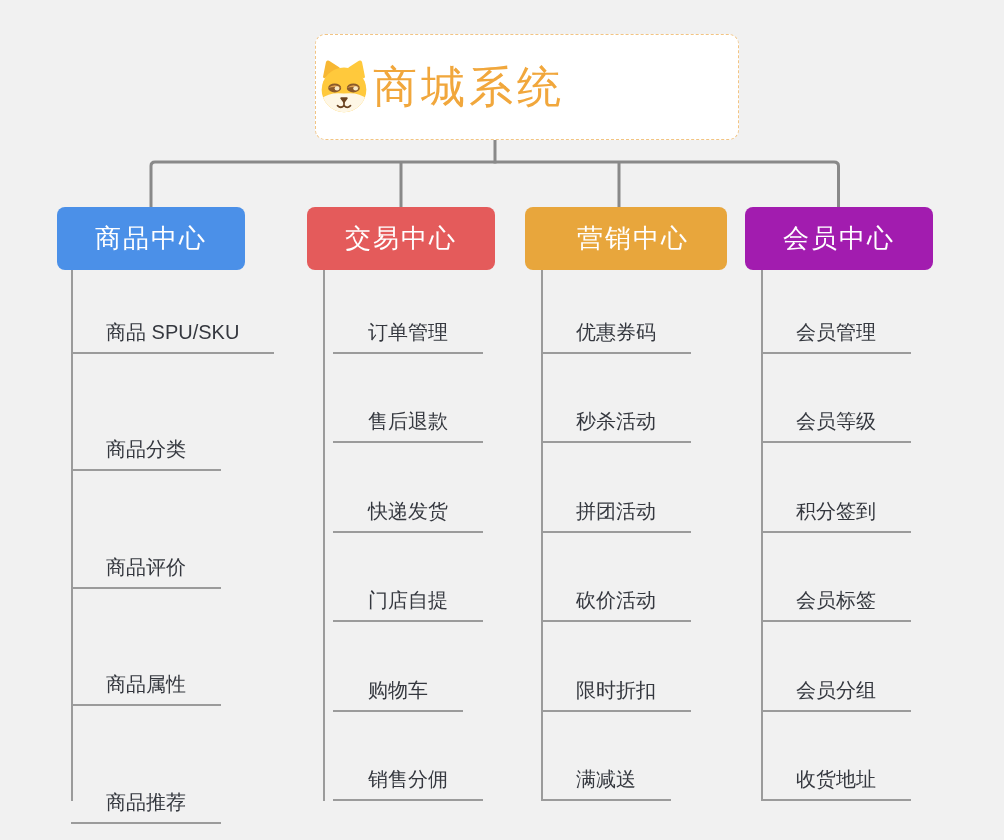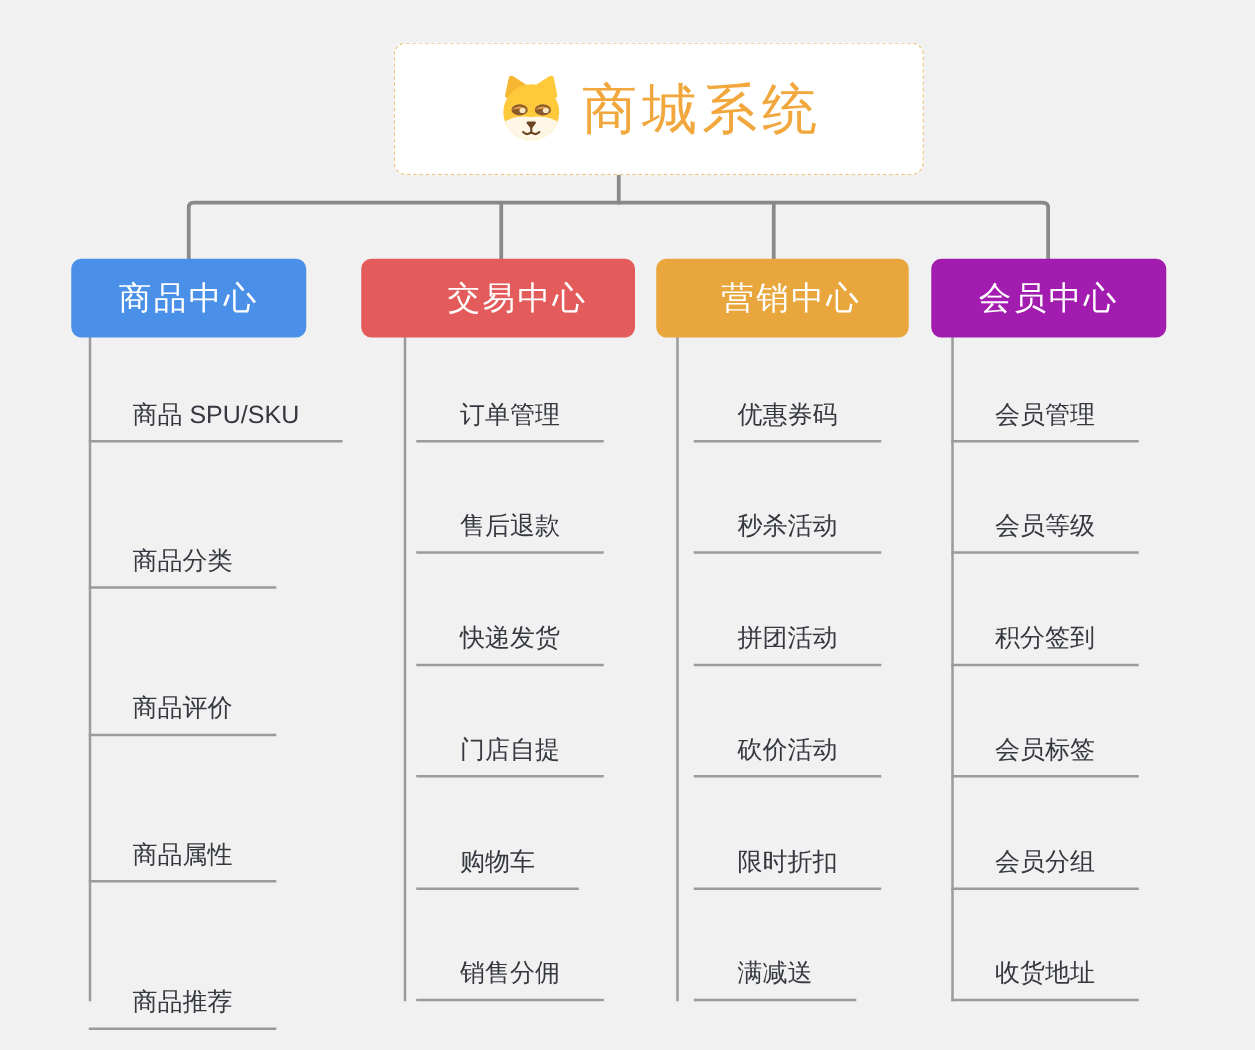--- a/index.html
+++ b/index.html
@@ -4,42 +4,42 @@
 <style>
   html,body{margin:0;padding:0;background:#F1F1F1;}
   body{font-family:"Liberation Sans","DejaVu Sans",sans-serif;}
   .canvas{position:relative;width:1004px;height:840px;background:#F1F1F1;overflow:hidden;}
   .connectors{position:absolute;left:0;top:0;z-index:0;}
 
   
   .root-node{
     position:absolute;left:315px;top:34px;width:424px;height:106px;
     background:#ffffff;border:1px dashed #F2C483;border-radius:10px;
-    box-sizing:border-box;display:flex;align-items:center;justify-content:center;
-    gap:13px;z-index:2;
+    box-sizing:border-box;display:flex;align-items:center;
+    gap:1px;z-index:2;
   }
   .doge{display:inline-flex;width:56px;height:54px;}
   .root-title{font-size:44px;color:#F1A73C;letter-spacing:4px;font-weight:400;white-space:nowrap;}
 
   
   .branch{
     position:absolute;top:207px;width:188px;height:63px;border-radius:8px;
     display:flex;align-items:center;justify-content:center;z-index:2;
     color:#ffffff;font-size:26px;letter-spacing:2px;white-space:nowrap;
   }
   .b0{left:57px;background:#4B90E8;}
-  .b1{left:289px;background:#E45B5B;padding-left:31px;}
+  .b1{left:307px;background:#E45B5B;}
   .b2{left:525px;background:#E8A63C;padding-left:14px;}
   .b3{left:745px;background:#6FBE43;}
 
   
   .column{position:absolute;top:264px;display:flex;flex-direction:column;z-index:1;}
   .c0{left:71px;gap:28px;}
   .c1{left:333px;}
-  .c2{left:541px;padding-left:14px;}
+  .c2{left:541px;}
   .c3{left:761px;}
   .row{height:89.5px;display:flex;align-items:flex-end;}
   .child-node{
     box-sizing:border-box;padding:0 35px 8px 35px;
     border-bottom:2px solid #9B9B9B;
     font-size:20px;color:#35383F;white-space:nowrap;line-height:1.2;
   }
 </style>
 </head>
 <body>

